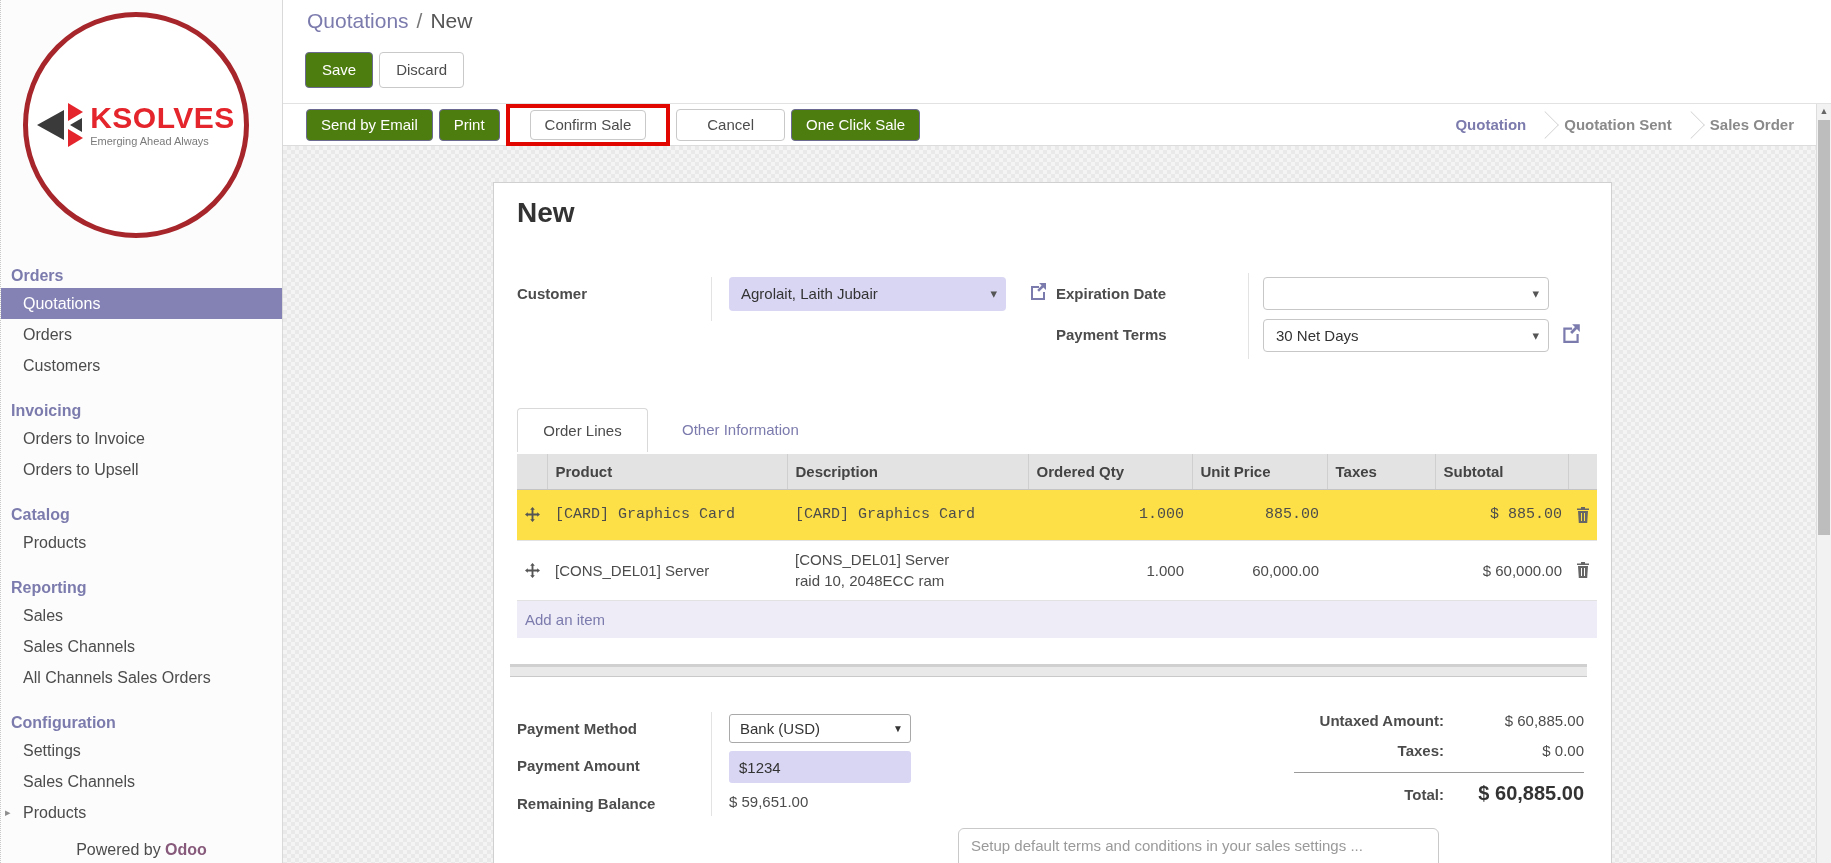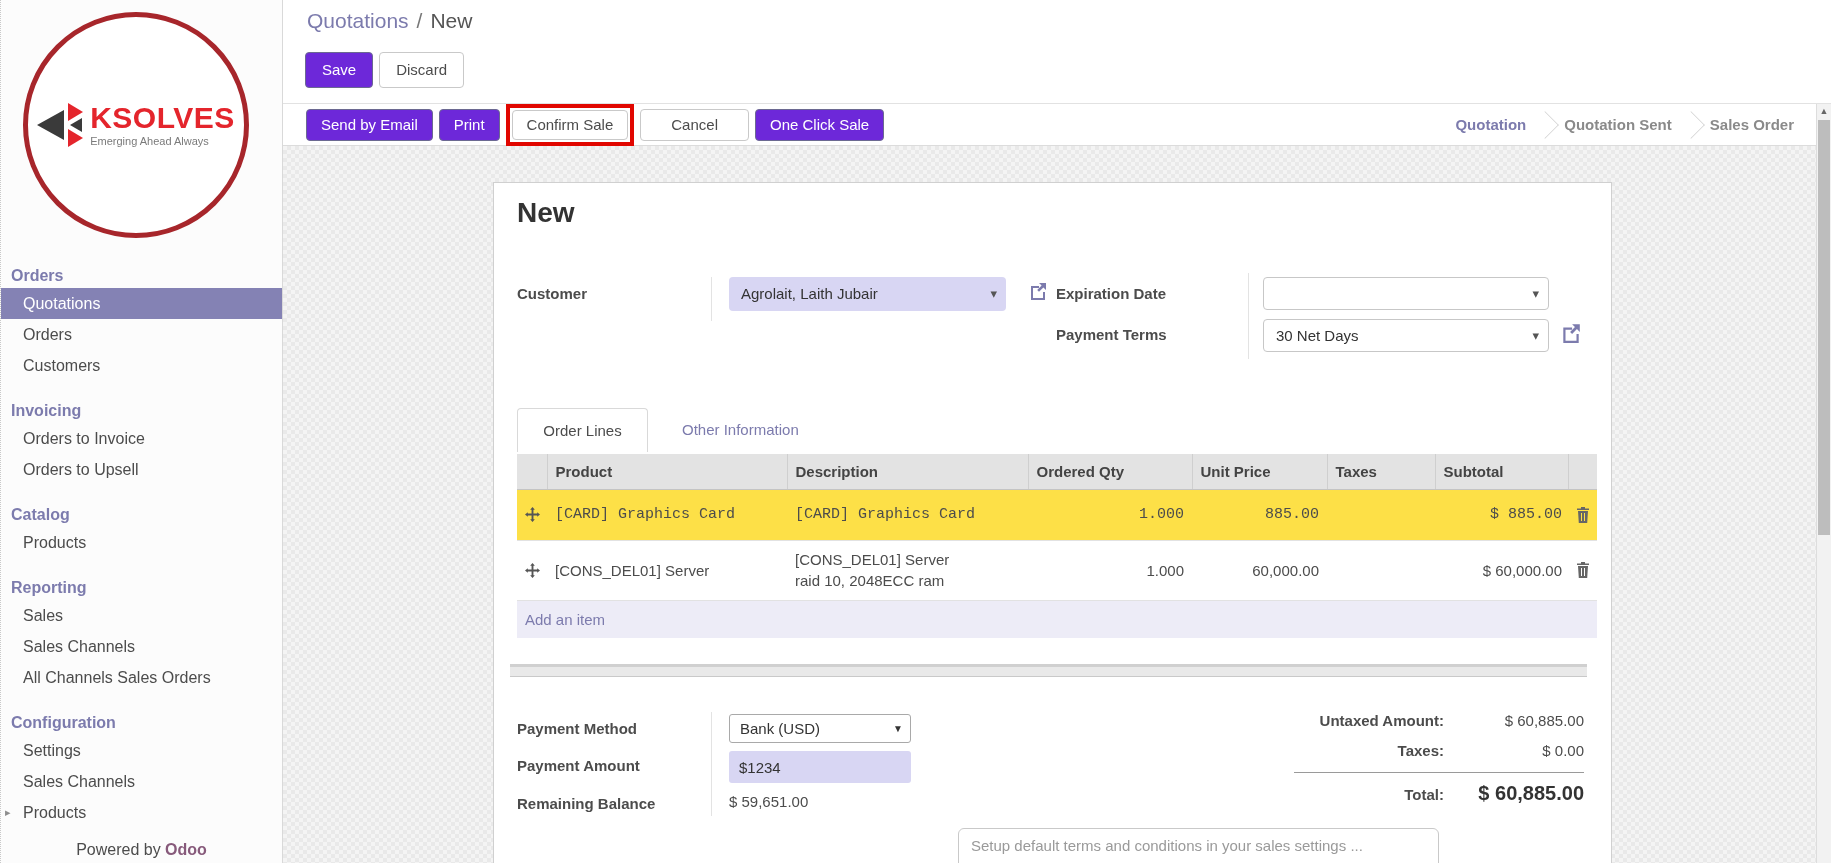--- a/index.html
+++ b/index.html
@@ -34,31 +34,31 @@
 
   
   .topbar { position:absolute; left:283px; right:0; top:0; height:104px; background:#fff;
     border-bottom:1px solid #e2e2e2; }
   .breadcrumb { position:absolute; left:24px; top:9px; font-size:21px; }
   .bc-link { color:#7c7bad; cursor:pointer; }
   .bc-sep { color:#777; margin:0 8px; }
   .bc-cur { color:#555; }
   .btn { display:inline-block; font-size:15px; border-radius:4px; cursor:pointer;
     padding:8px 16px; line-height:1.2; border:1px solid transparent; }
-  .btn-purple { background:#6d28d9; border-color:#6b6991; color:#fff; }
+  .btn-purple { background:#4d7c0f; border-color:#6b6991; color:#fff; }
   .btn-white { background:#fff; border-color:#c9c9c9; color:#4c4c4c; }
   .save-row { position:absolute; left:22px; top:52px; display:flex; gap:6px; }
 
   
   .actionbar { position:absolute; left:283px; right:15px; top:104px; height:42px; background:#fff;
     border-bottom:1px solid #dcdcdc; display:flex; align-items:center; justify-content:space-between;
     padding:0 6px 0 23px; }
   .ab-left { display:flex; align-items:center; gap:6px; }
   .ab-left .btn { padding:6px 14px; }
-  .confirm-wrap { border:4px solid #e10600; padding:2px 2px; background:#fff; }
+  .confirm-wrap { border:4px solid #e10600; padding:2px 20px; background:#fff; }
   .statusbar { display:flex; align-items:center; height:42px; }
   .status-step { font-size:15px; font-weight:bold; color:#8a8a8a; padding:0 16px; line-height:42px; cursor:pointer; }
   .status-step.active { color:#7c7bad; }
   .status-sep { width:26px; height:26px; border-top:1px solid #d0d0d0; border-right:1px solid #d0d0d0;
     transform:rotate(45deg) scale(.75); margin:0 -10px; }
 
   
   .content { position:absolute; left:283px; right:15px; top:146px; bottom:0; overflow:hidden;
     background-color:#f4f4f4;
     background-image:

